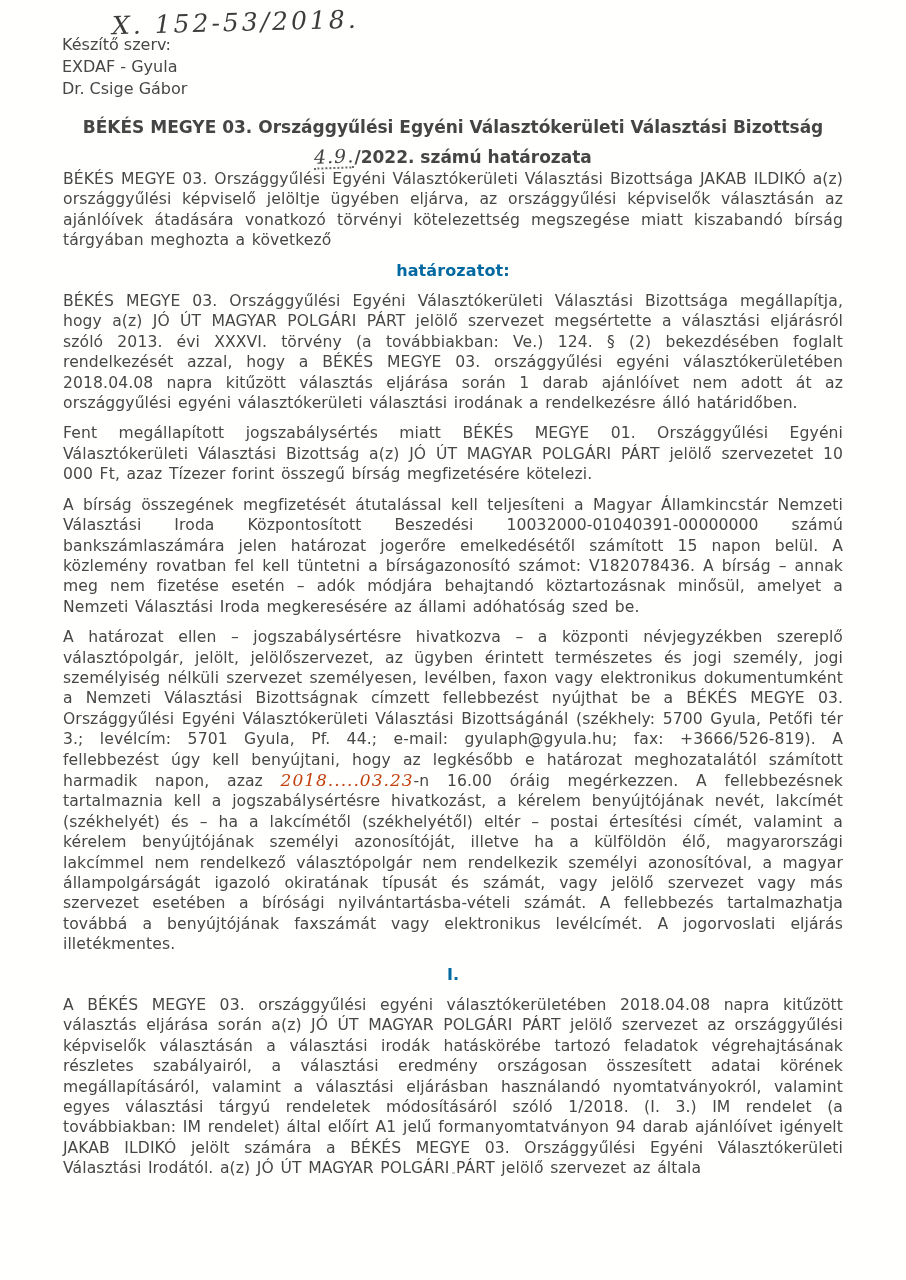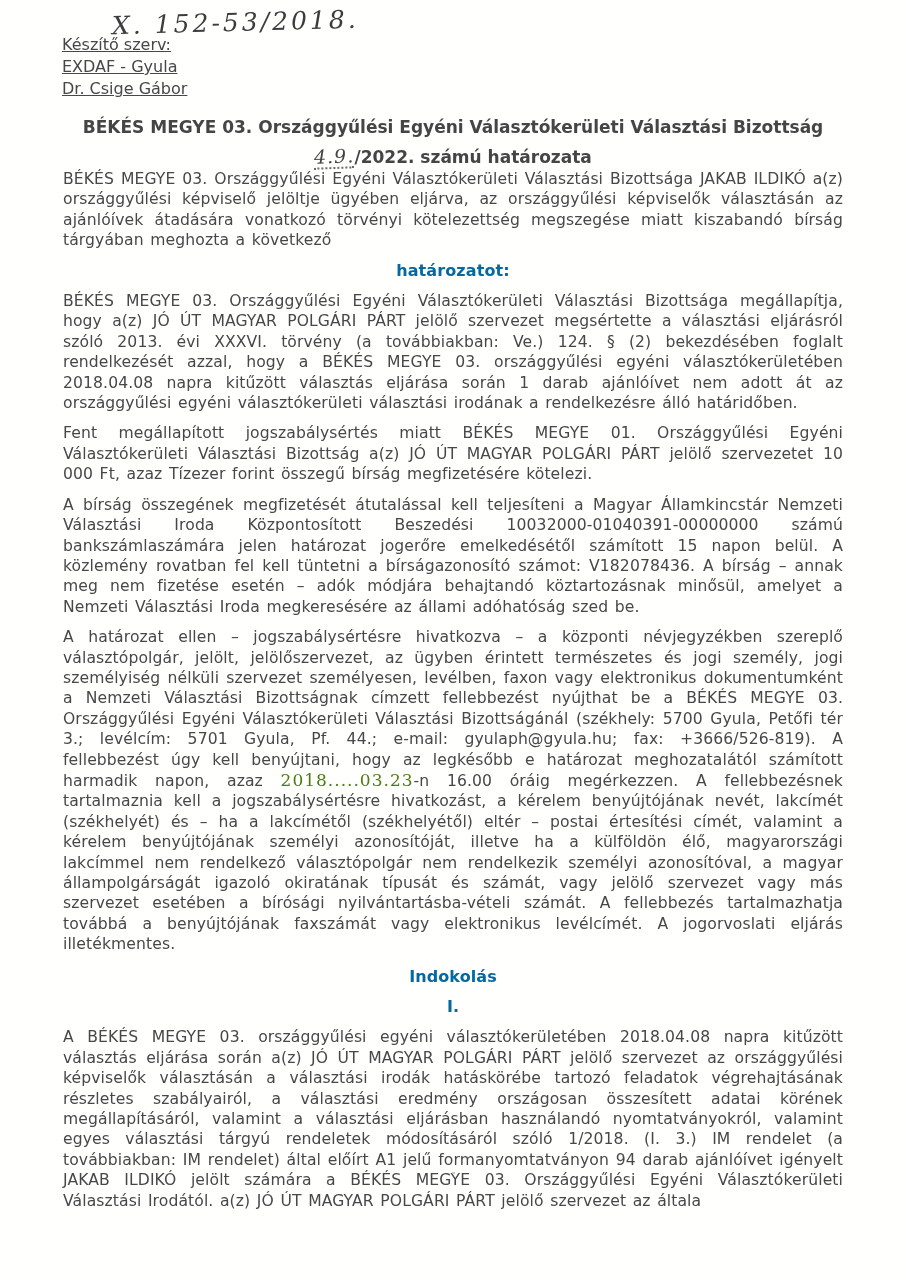--- a/index.html
+++ b/index.html
@@ -29,21 +29,20 @@
     letter-spacing: 3px;
     transform: rotate(-1.5deg);
     white-space: nowrap;
   }
   .header-row {
     display: flex;
     justify-content: space-between;
     padding: 34px 62px 0 62px;
     font-size: 16px;
     line-height: 22px;
-    text-decoration: underline;
   }
   .header-left div { text-align: left; }
   .header-right div { text-align: right; }
   .doc-title {
     margin-top: 16px;
     text-align: center;
     font-weight: bold;
     font-size: 17px;
     color: #454545;
     line-height: 22px;
@@ -79,23 +78,24 @@
   .first-para { margin-top: 22px; }
   .center-heading {
     text-align: center;
     font-weight: bold;
     font-size: 16px;
     color: #0369a1;
     margin: 4px 0 10px 0;
   }
   .hw-inline {
     font-family: "DejaVu Serif", serif;
+    font-style: italic;
     font-size: 17px;
     letter-spacing: 1px;
-    color: #4d7c0f;
+    color: #c2410c;
     white-space: nowrap;
   }
   .section-gap { margin-top: 12px; }
   .speck {
     position: absolute;
     left: 452px;
     top: 1172px;
     width: 3px;
     height: 2px;
     background: #c9c9c9;
@@ -129,21 +129,20 @@
     <div class="center-heading">határozatot:</div>
 
     <p>BÉKÉS MEGYE 03. Országgyűlési Egyéni Választókerületi Választási Bizottsága megállapítja, hogy a(z) JÓ ÚT MAGYAR POLGÁRI PÁRT jelölő szervezet megsértette a választási eljárásról szóló 2013. évi XXXVI. törvény (a továbbiakban: Ve.) 124. § (2) bekezdésében foglalt rendelkezését azzal, hogy a BÉKÉS MEGYE 03. országgyűlési egyéni választókerületében 2018.04.08 napra kitűzött  választás eljárása során 1 darab ajánlóívet nem adott át az országgyűlési egyéni választókerületi választási irodának a rendelkezésre álló határidőben.</p>
 
     <p>Fent megállapított jogszabálysértés miatt BÉKÉS MEGYE 01. Országgyűlési Egyéni Választókerületi Választási Bizottság a(z) JÓ ÚT MAGYAR POLGÁRI PÁRT jelölő szervezetet 10 000 Ft, azaz Tízezer forint összegű bírság megfizetésére kötelezi.</p>
 
     <p>A bírság összegének megfizetését átutalással kell teljesíteni a Magyar Államkincstár Nemzeti Választási Iroda Központosított Beszedési 10032000-01040391-00000000 számú bankszámlaszámára jelen határozat jogerőre emelkedésétől számított 15 napon belül. A közlemény rovatban fel kell tüntetni a bírságazonosító számot: V182078436. A bírság – annak meg nem fizetése esetén – adók módjára behajtandó köztartozásnak minősül, amelyet a Nemzeti Választási Iroda megkeresésére az állami adóhatóság szed be.</p>
 
     <p><span>A határozat ellen – jogszabálysértésre hivatkozva – a központi névjegyzékben szereplő választópolgár, jelölt, jelölőszervezet, az ügyben érintett természetes és jogi személy, jogi személyiség nélküli szervezet személyesen, levélben, faxon vagy elektronikus dokumentumként a Nemzeti Választási Bizottságnak címzett fellebbezést nyújthat be a BÉKÉS MEGYE 03. Országgyűlési Egyéni Választókerületi Választási Bizottságánál (székhely: 5700 Gyula, Petőfi tér 3.; levélcím: 5701 Gyula, Pf. 44.; e-mail: gyulaph@gyula.hu; fax: +3666/526-819). A fellebbezést úgy kell benyújtani, hogy az legkésőbb e határozat meghozatalától számított harmadik napon, azaz </span><span class="hw-inline">2018.....03.23</span><span>-n 16.00 óráig megérkezzen. A fellebbezésnek tartalmaznia kell a jogszabálysértésre hivatkozást, a kérelem benyújtójának nevét, lakcímét (székhelyét) és – ha a lakcímétől (székhelyétől) eltér – postai értesítési címét, valamint a kérelem benyújtójának személyi azonosítóját, illetve ha a külföldön élő, magyarországi lakcímmel nem rendelkező választópolgár nem rendelkezik személyi azonosítóval, a magyar állampolgárságát igazoló okiratának típusát és számát, vagy jelölő szervezet vagy más szervezet esetében a bírósági nyilvántartásba-vételi számát. A fellebbezés tartalmazhatja továbbá a benyújtójának faxszámát vagy elektronikus levélcímét. A jogorvoslati eljárás illetékmentes.</span></p>
 
-    <div class="center-heading section-gap">Indokolás</div>
 
     <div class="center-heading">I.</div>
 
     <p>A BÉKÉS MEGYE  03. országgyűlési egyéni választókerületében 2018.04.08 napra kitűzött  választás eljárása során a(z) JÓ ÚT MAGYAR POLGÁRI PÁRT jelölő szervezet az országgyűlési képviselők választásán a választási irodák hatáskörébe tartozó feladatok végrehajtásának részletes szabályairól, a választási eredmény országosan összesített adatai körének megállapításáról, valamint a választási eljárásban használandó nyomtatványokról, valamint egyes választási tárgyú rendeletek módosításáról szóló 1/2018. (I. 3.) IM rendelet (a továbbiakban: IM rendelet) által előírt A1 jelű formanyomtatványon 94 darab ajánlóívet igényelt JAKAB ILDIKÓ jelölt számára a BÉKÉS MEGYE  03. Országgyűlési Egyéni Választókerületi Választási Irodától. a(z) JÓ ÚT MAGYAR POLGÁRI PÁRT jelölő szervezet az általa</p>
 
   </div>
 
   <div class="speck"></div>
 
 </div>

